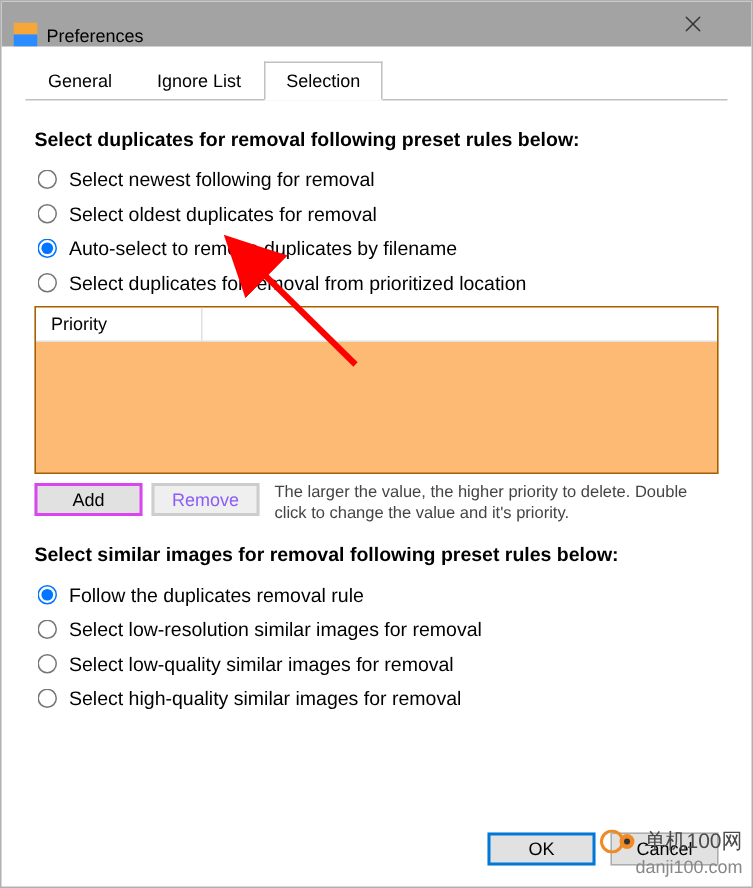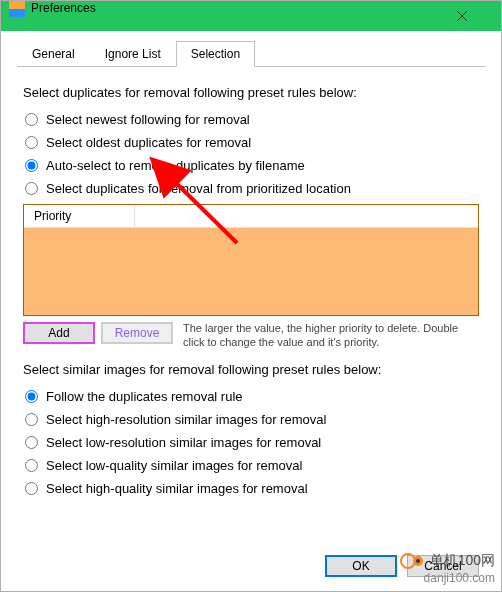--- a/index.html
+++ b/index.html
@@ -1,27 +1,27 @@
 <!DOCTYPE html>
 <html><head>
 <meta charset="utf-8">
 <style>
   html,body{margin:0;padding:0;font-family:"Segoe UI",Tahoma,Arial,sans-serif;font-size:12px;color:#000;background:#fff}
   .window{width:502px;height:592px;border:1px solid #b0b0b0;box-sizing:border-box;position:relative;background:#fff;display:flex;flex-direction:column;overflow:hidden}
-  .titlebar{height:30px;display:flex;align-items:flex-start;padding:0 17px 0 8px;background:#22c55e}
+  .titlebar{height:30px;display:flex;align-items:flex-end;padding:0 17px 0 8px;background:#a3a3a3}
   .titlebar .appicon{width:16px;height:16px;margin-right:6px}
   .titlebar .title{font-size:12px;flex:1}
   .titlebar .close{width:44px;height:30px;display:flex;align-items:center;justify-content:center;cursor:pointer}
   .titlebar .close svg{width:10px;height:10px}
   .tabs-wrap{padding:10px 16px 0 16px}
   .tabs{display:flex;border-bottom:1px solid #c0c0c0}
   .tab{padding:5px 14px 5px 14px;font-size:12px;border:1px solid transparent;border-bottom:none;margin-bottom:-1px;cursor:pointer;position:relative}
   .tab.active{border:1px solid #c0c0c0;border-bottom:1px solid #fff;background:#fff}
   .content{padding:14px 22px;flex:1;overflow:auto}
-  .section-head{font-weight:normal;font-size:13px;margin:4px 0 10px 0}
+  .section-head{font-weight:bold;font-size:13px;margin:4px 0 10px 0}
   .radio-row{display:flex;align-items:center;margin:4px 0;padding:2px 0}
   .radio-row input{margin:0 8px 0 2px}
   .radio-row label{font-size:13px}
   .priority-table{border:1px solid #a16207;margin-top:6px;height:110px;overflow:auto;background:#fdba74}
   .priority-table .thead{display:flex;height:22px;border-bottom:1px solid #e0e0e0;background:#fff;font-size:12px}
   .priority-table .th{padding:3px 10px;display:flex;align-items:center;border-right:1px solid #e0e0e0}
   .priority-table .th.pri{width:90px;flex:0 0 auto}
   .priority-table .th.path{flex:1;justify-content:center}
   .btn-row{display:flex;align-items:flex-start;margin-top:6px}
   .btn{min-width:72px;height:22px;border:2px solid #d946ef;background:#e1e1e1;font-size:12px;cursor:pointer;padding:0 10px}
@@ -101,24 +101,20 @@
 
     <div class="similar-section">
       <div class="section-head">Select similar images for removal following preset rules below:</div>
 
       <div class="radio-row">
         <input type="radio" name="sim" checked="" style="">
         <label>Follow the duplicates removal rule</label>
       </div>
       <div class="radio-row">
         <input type="radio" name="sim" style="">
-        <label>Select high-resolution similar images for removal</label>
-      </div>
-      <div class="radio-row">
-        <input type="radio" name="sim" style="">
         <label>Select low-resolution similar images for removal</label>
       </div>
       <div class="radio-row">
         <input type="radio" name="sim" style="">
         <label>Select low-quality similar images for removal</label>
       </div>
       <div class="radio-row">
         <input type="radio" name="sim" style="">
         <label>Select high-quality similar images for removal</label>
       </div>

